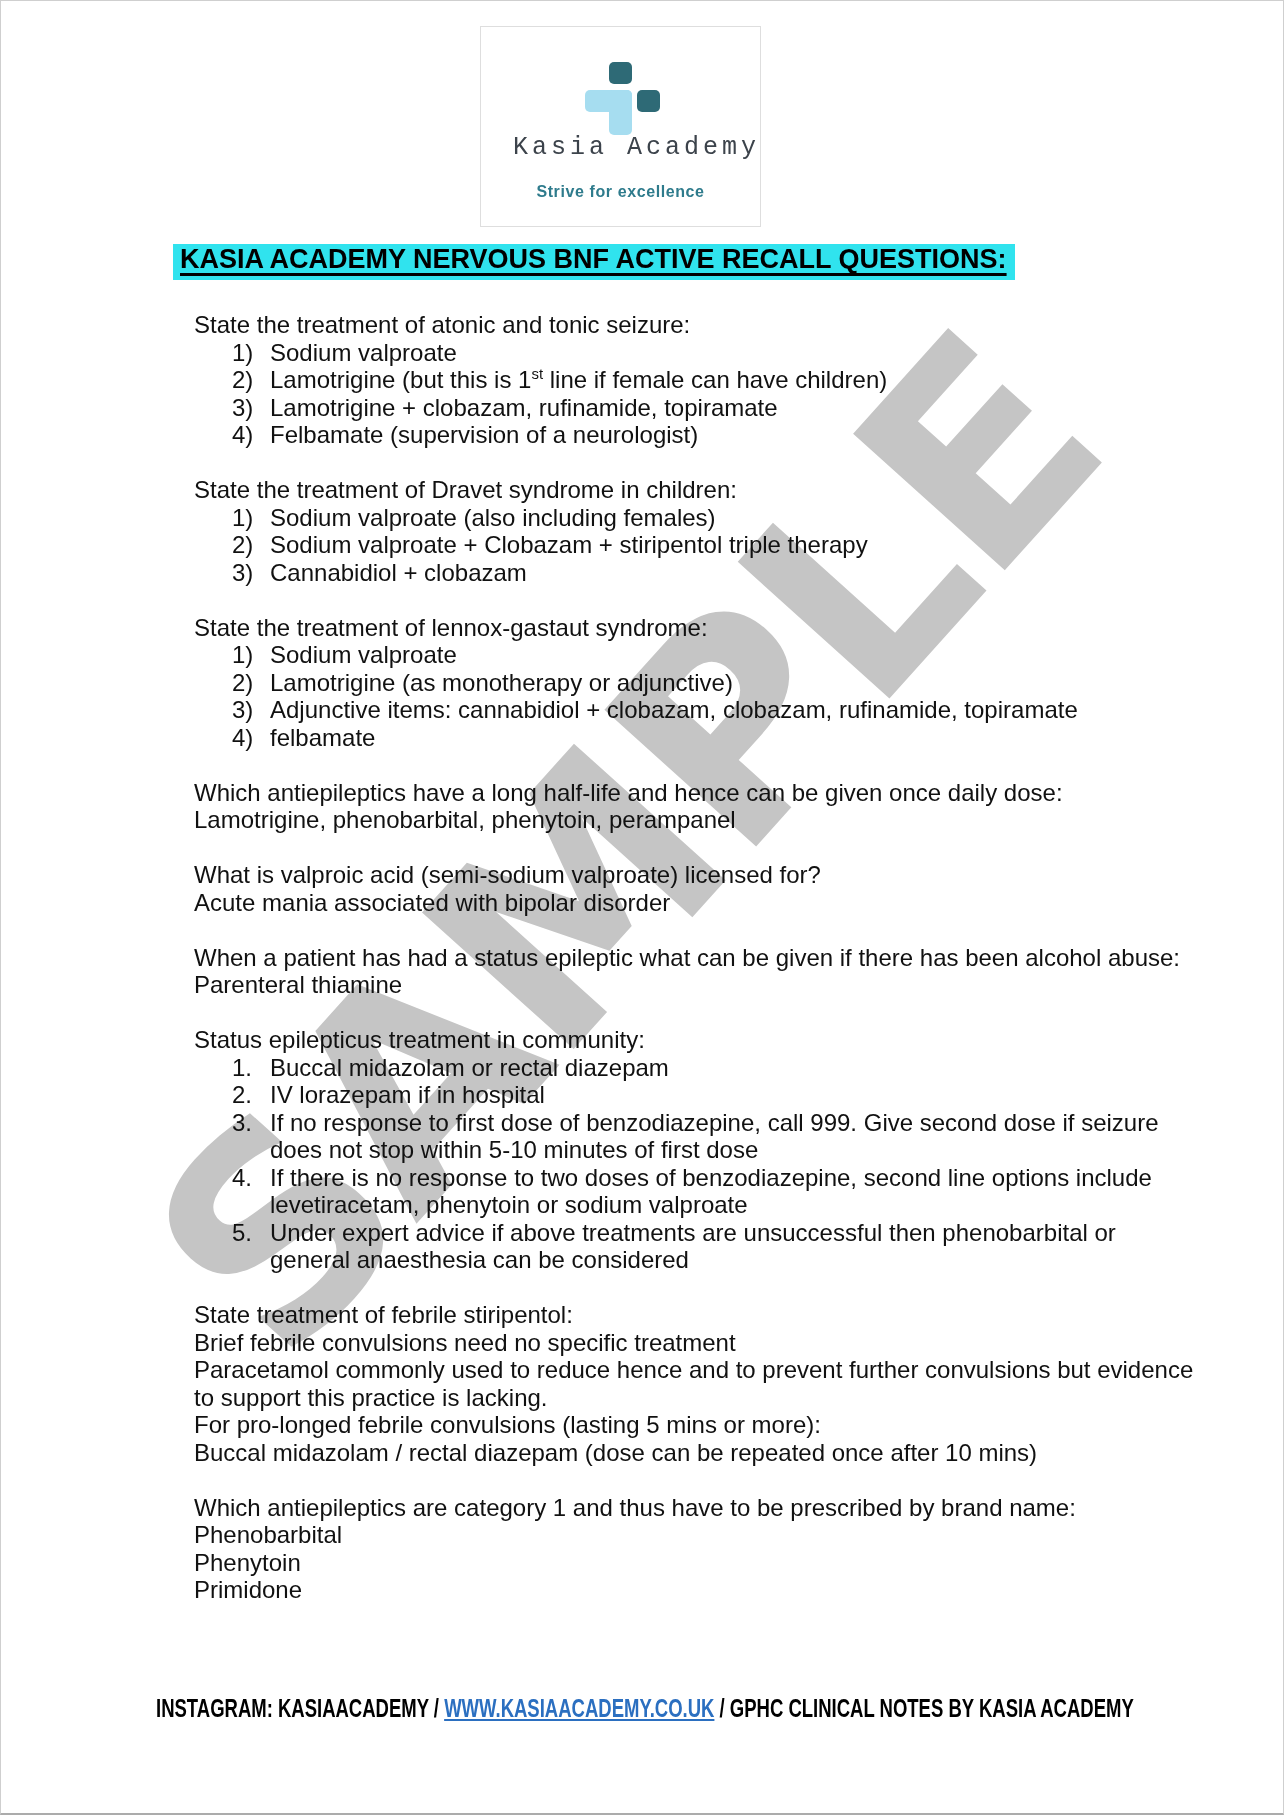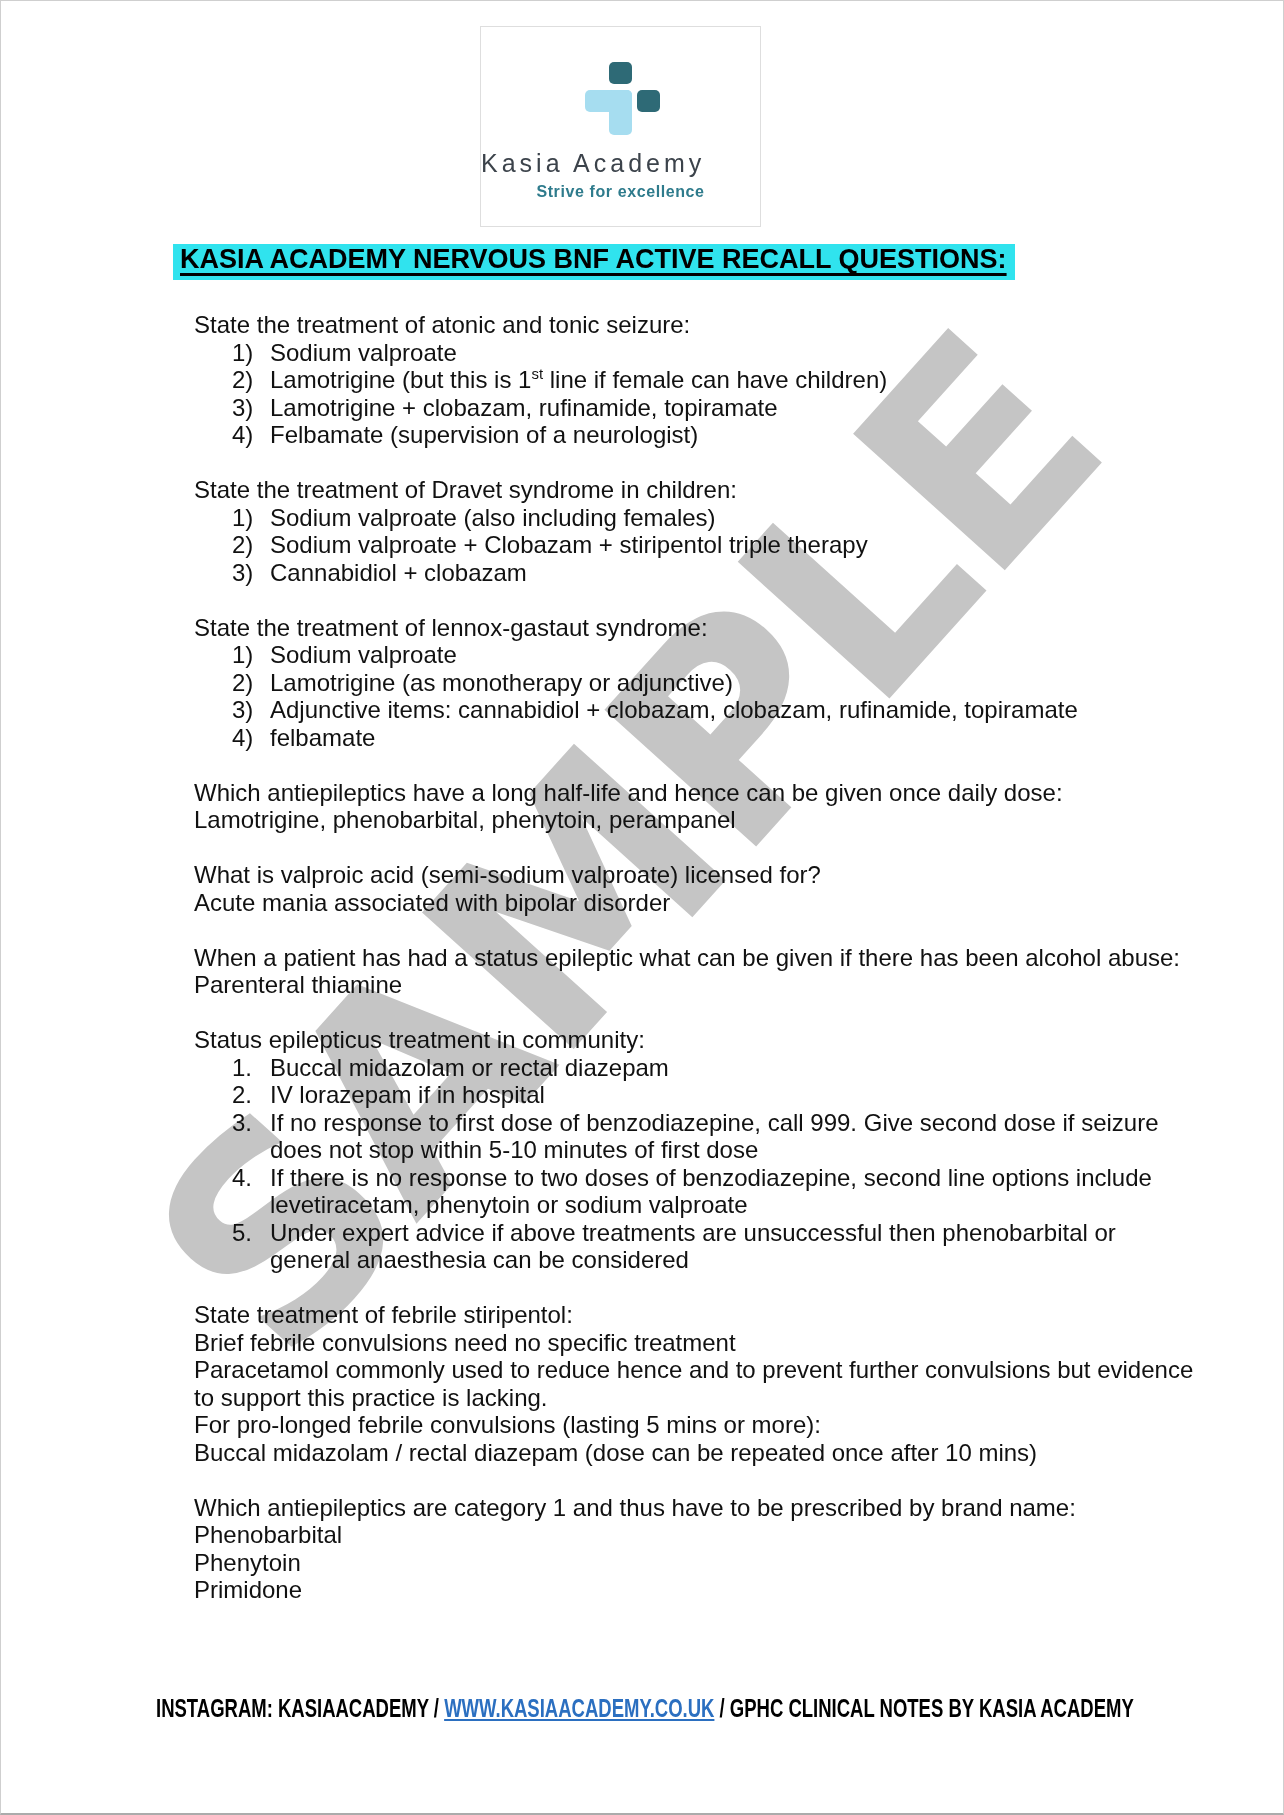--- a/index.html
+++ b/index.html
@@ -31,23 +31,23 @@
   .logo-box{
     position:absolute;left:479px;top:25px;width:281px;height:201px;
     border:1px solid #dedede;background:#fff;z-index:1;box-sizing:border-box;
   }
   .logo-box .sq{position:absolute;border-radius:5px;}
   .sq-top{left:128px;top:35px;width:23px;height:22px;background:#2e6a76;}
   .sq-right{left:156px;top:63px;width:23px;height:22px;background:#2e6a76;}
   .lb-h{left:104px;top:63px;width:47px;height:22px;background:#a6ddf0;}
   .lb-v{left:128px;top:63px;width:23px;height:45px;background:#a6ddf0;}
   .brand{
-    position:absolute;left:0;top:122px;width:100%;
-    text-align:left;font-size:25px;letter-spacing:4px;
-    color:#3c434b;font-weight:500;
+    position:absolute;left:0;top:106px;width:100%;
+    text-align:right;font-size:25px;letter-spacing:4px;
+    color:#3c434b;font-weight:500;font-family:Liberation Mono, monospace;
   }
   .tagline{
     position:absolute;left:0;top:156px;width:100%;
     text-align:center;font-size:16px;letter-spacing:0.6px;
     color:#2e7b8c;font-weight:600;
   }
   
   .title-wrap{position:absolute;left:172px;top:243px;z-index:1;}
   .doc-title{
     display:inline-block;

